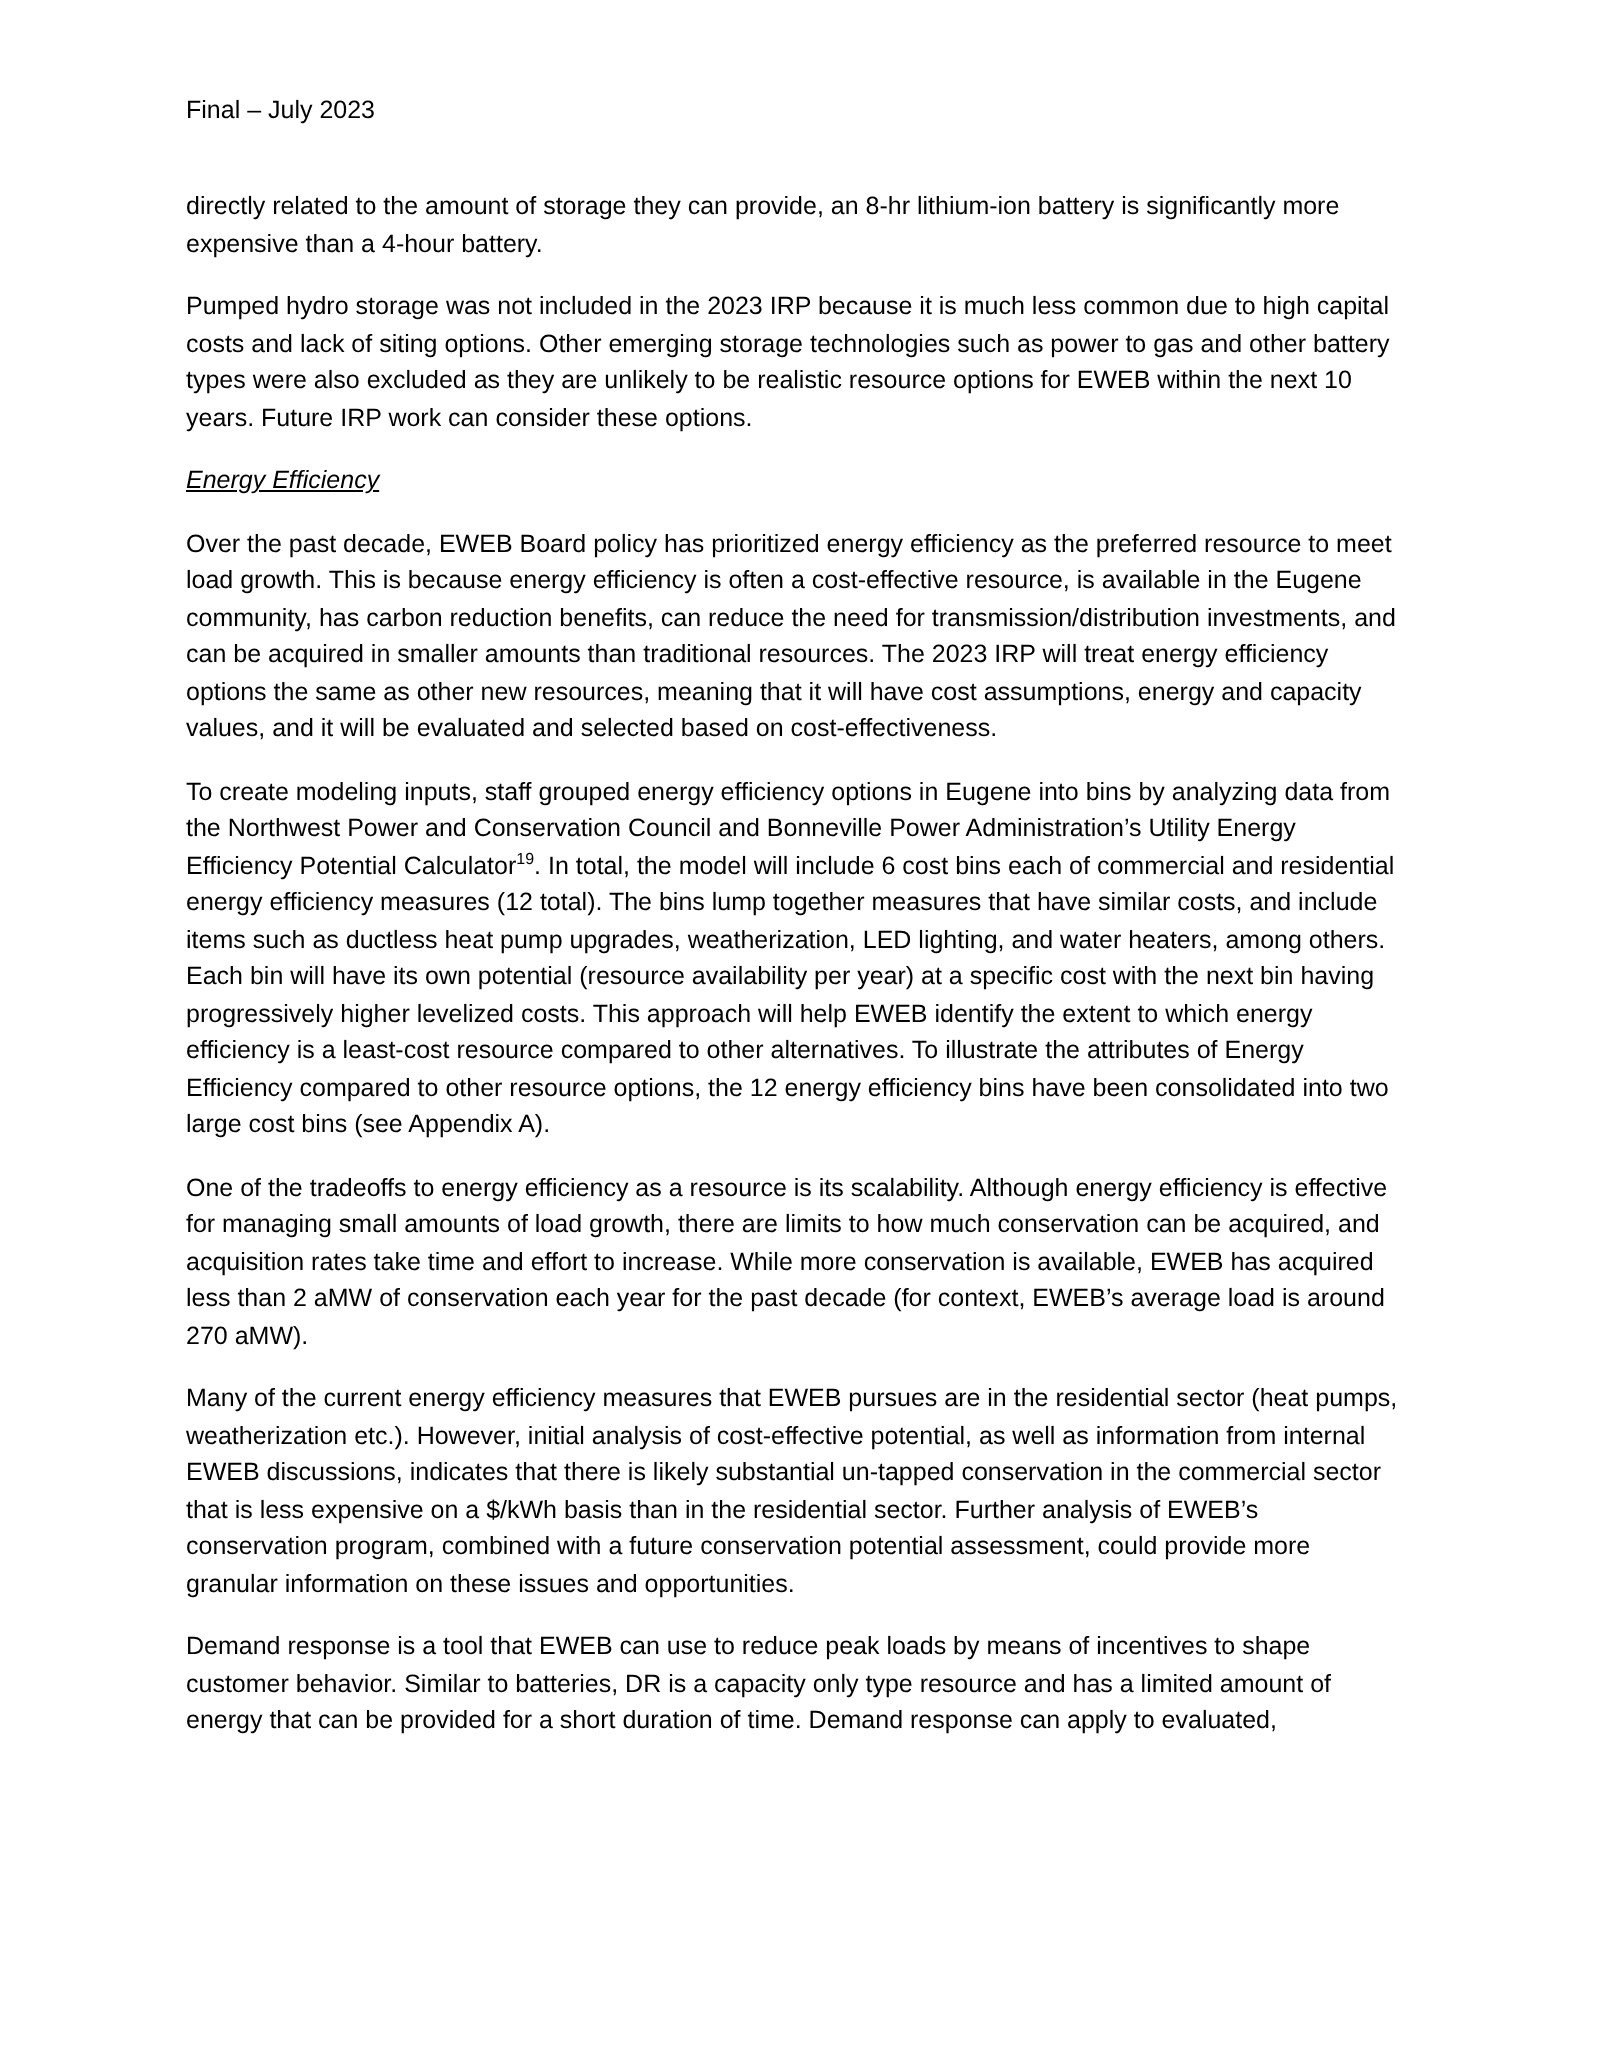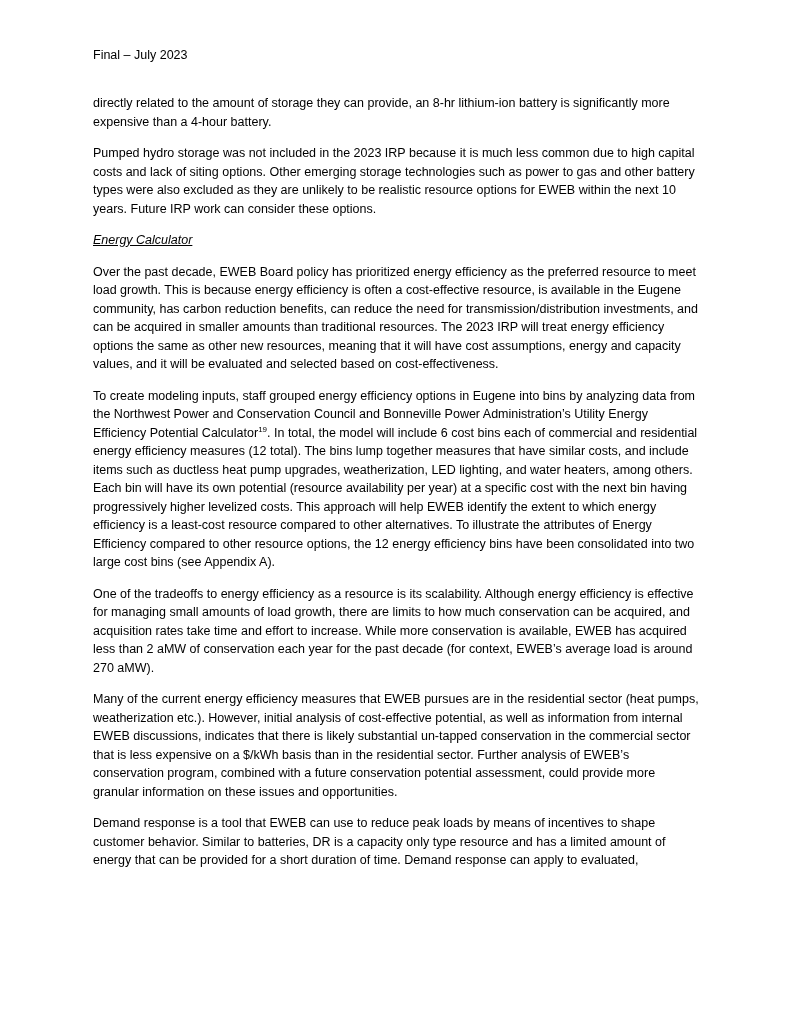--- a/index.html
+++ b/index.html
@@ -84,21 +84,21 @@
 <div class="page">
 
   <div class="doc-header">Final – July 2023</div>
 
   <div class="doc-body">
 
     <p>directly related to the amount of storage they can provide, an 8-hr lithium-ion battery is significantly more expensive than a 4-hour battery.</p>
 
     <p>Pumped hydro storage was not included in the 2023 IRP because it is much less common due to high capital costs and lack of siting options. Other emerging storage technologies such as power to gas and other battery types were also excluded as they are unlikely to be realistic resource options for EWEB within the next 10 years. Future IRP work can consider these options.</p>
 
-    <h3 class="section-heading">Energy Calculator</h3>
+    <h3 class="section-heading">Energy Efficiency</h3>
 
     <p>Over the past decade, EWEB Board policy has prioritized energy efficiency as the preferred resource to meet load growth. This is because energy efficiency is often a cost-effective resource, is available in the Eugene community, has carbon reduction benefits, can reduce the need for transmission/distribution investments, and can be acquired in smaller amounts than traditional resources. The 2023 IRP will treat energy efficiency options the same as other new resources, meaning that it will have cost assumptions, energy and capacity values, and it will be evaluated and selected based on cost-effectiveness.</p>
 
     <p><span>To create modeling inputs, staff grouped energy efficiency options in Eugene into bins by analyzing data from the Northwest Power and Conservation Council and Bonneville Power Administration’s Utility Energy Efficiency Potential Calculator</span><sup class="fn-ref">19</sup><span>. In total, the model will include 6 cost bins each of commercial and residential energy efficiency measures (12 total). The bins lump together measures that have similar costs, and include items such as ductless heat pump upgrades, weatherization, LED lighting, and water heaters, among others. Each bin will have its own potential (resource availability per year) at a specific cost with the next bin having progressively higher levelized costs. This approach will help EWEB identify the extent to which energy efficiency is a least-cost resource compared to other alternatives. To illustrate the attributes of Energy Efficiency compared to other resource options, the 12 energy efficiency bins have been consolidated into two large cost bins (see Appendix A).</span></p>
 
     <p>One of the tradeoffs to energy efficiency as a resource is its scalability. Although energy efficiency is effective for managing small amounts of load growth, there are limits to how much conservation can be acquired, and acquisition rates take time and effort to increase. While more conservation is available, EWEB has acquired less than 2 aMW of conservation each year for the past decade (for context, EWEB’s average load is around 270 aMW).</p>
 
     <p>Many of the current energy efficiency measures that EWEB pursues are in the residential sector (heat pumps, weatherization etc.). However, initial analysis of cost-effective potential, as well as information from internal EWEB discussions, indicates that there is likely substantial un-tapped conservation in the commercial sector that is less expensive on a $/kWh basis than in the residential sector. Further analysis of EWEB’s conservation program, combined with a future conservation potential assessment, could provide more granular information on these issues and opportunities.</p>
 
 

